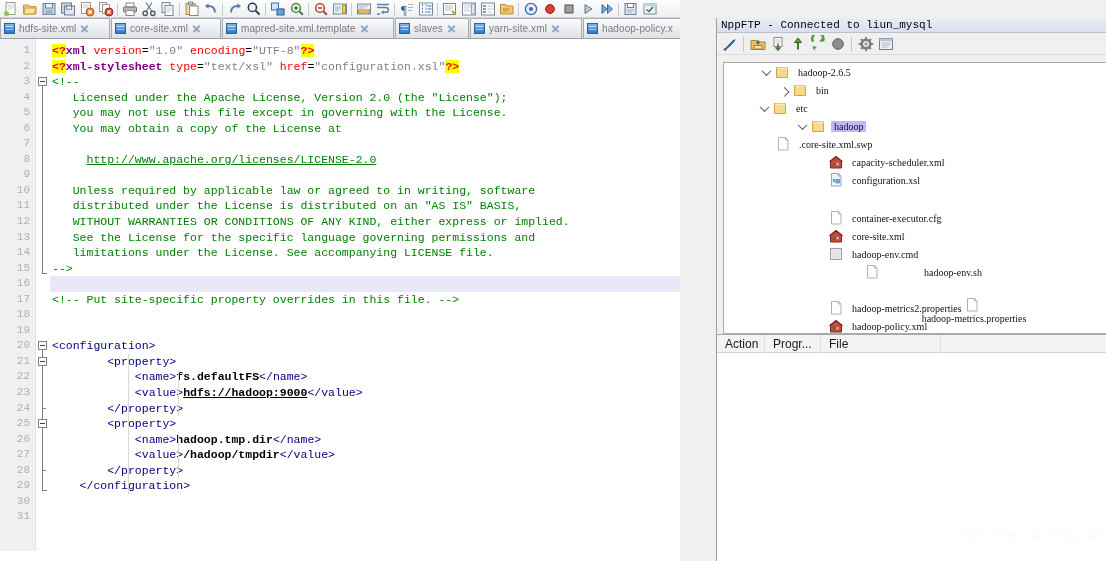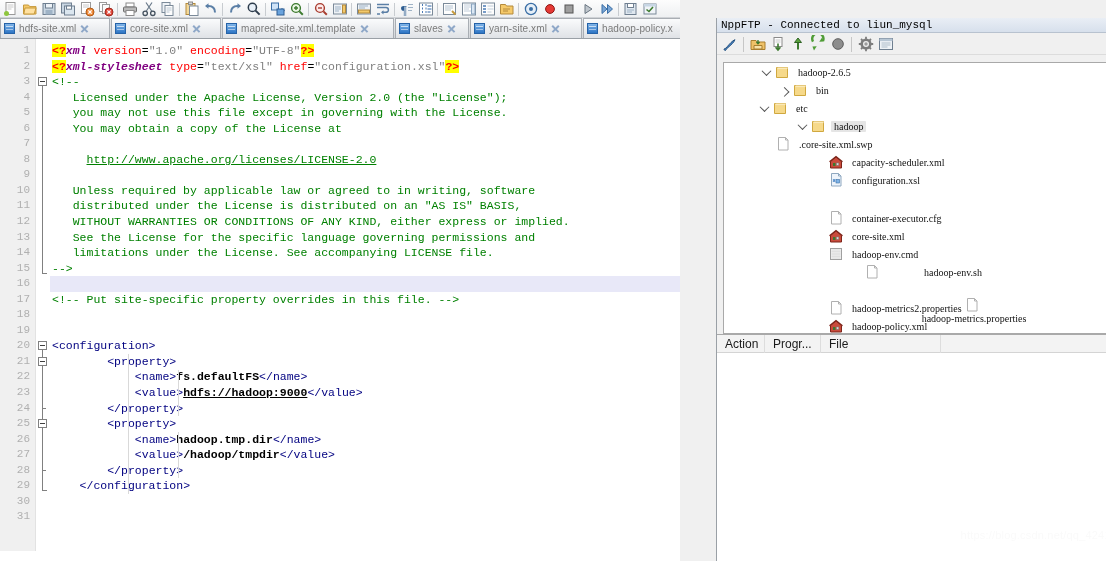--- a/index.html
+++ b/index.html
@@ -159,21 +159,21 @@
     overflow: hidden;
   }
   .cline {
     height: 15.55px; line-height: 15.55px;
     white-space: pre;
     padding-left: 2px;
     color: #000;
   }
   .cline.current { background: #e8e8f8; }      
   .t-pihl    { background: #ffff00; color: #ff0000; font-weight: bold; }
-  .t-pitag   { color: #800080; font-weight: bold; font-style: italic; }      
+  .t-pitag   { color: #800080; font-weight: bold; }      
   .t-attr    { color: #ff0000; }
   .t-eq      { color: #000000; }
   .t-str     { color: #808080; }
   .t-comment { color: #008000; }
   .t-link    { color: #008000; text-decoration: underline; }
   .t-tag     { color: #000080; }
   .t-text    { color: #000000; font-weight: bold; }
   .t-plain   { color: #000000; }
   .t-url     { color: #000000; font-weight: bold; text-decoration: underline; }
 
@@ -244,21 +244,21 @@
   .chev {
     width: 7px; height: 7px;
     border-right: 1.6px solid #555;
     border-bottom: 1.6px solid #555;
   }
   .chev.down  { transform: rotate(45deg)  translate(-1px,-1px); }
   .chev.right { transform: rotate(-45deg) translate(-1px, 1px); }
 
   .ico { width: 16px; height: 16px; flex: 0 0 auto; margin-right: 5px; }
   .tlabel { padding: 0 3px; border-radius: 1px; }
-  .trow.selected .tlabel { background: #e5e5e5; }
+  .trow.selected .tlabel { background: #c4b5fd; }
 
   #trans {
     position: absolute; left: 0px; top: 316px;
     width: 426px; height: 227px;
     background: #ffffff;
     border-top: 1px solid #a9a9a9;
   }
   #trans-head {
     height: 18px;
     background: #f3f3f3;

